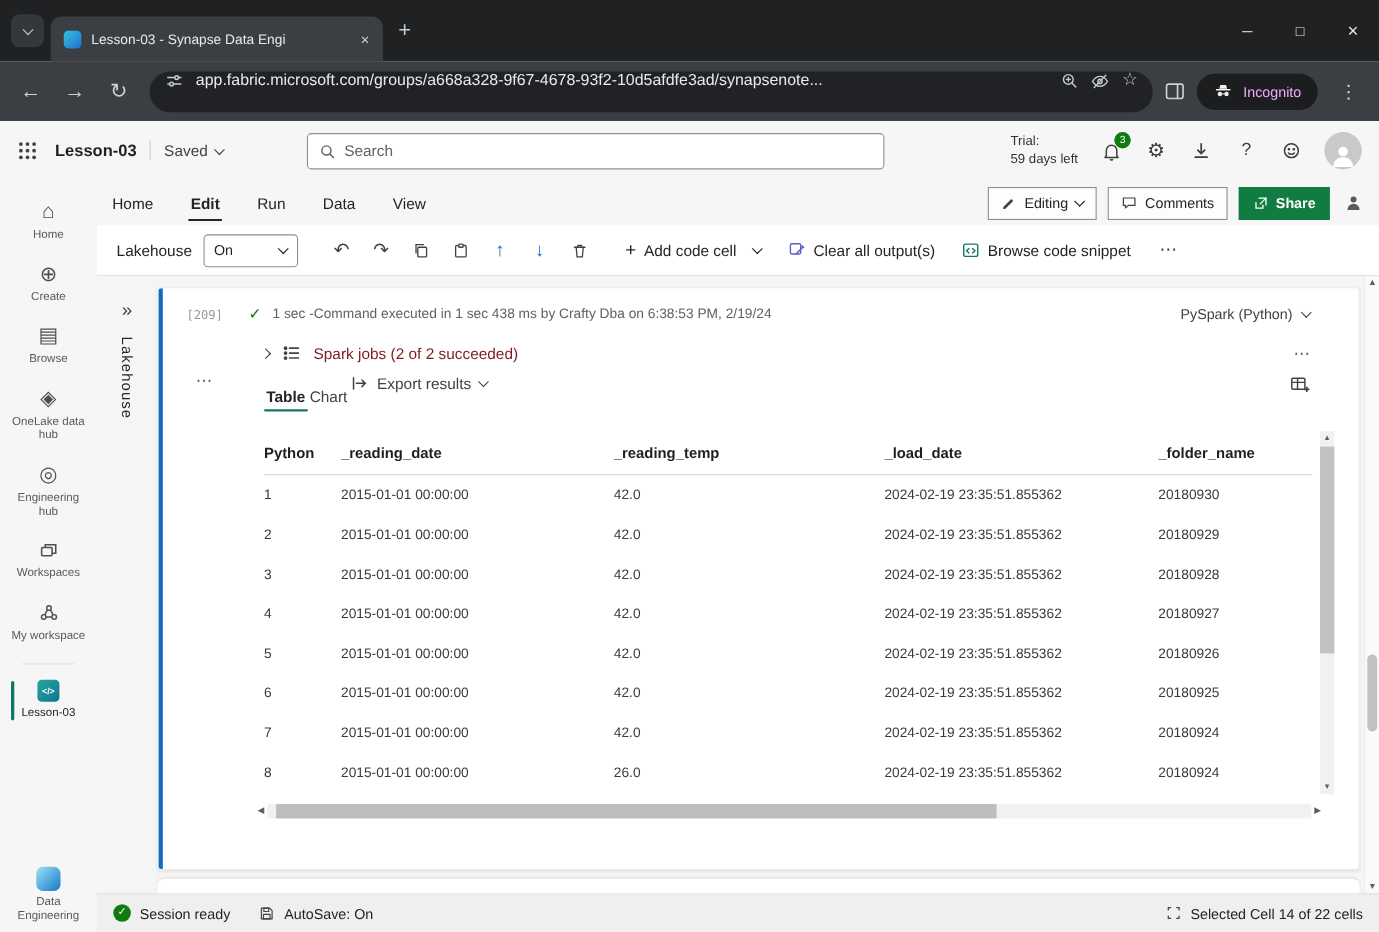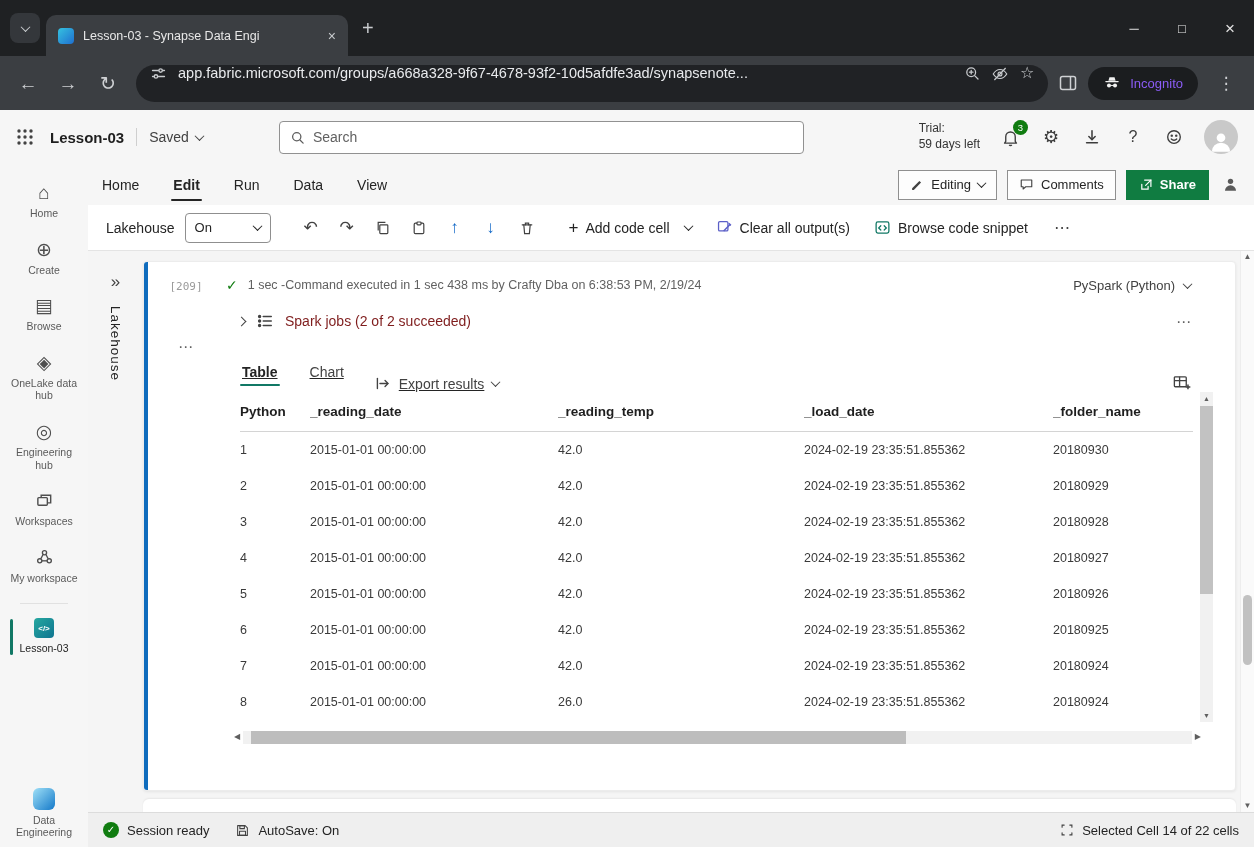--- a/index.html
+++ b/index.html
@@ -18,21 +18,21 @@
   .btab-title{color:#e8e8e8;font-size:12.5px;white-space:nowrap;overflow:hidden;flex:1;}
   .btab-x{color:#c9cccf;font-size:14px;}
   .newtab{color:#c9cccf;font-size:20px;margin-left:14px;}
   .winctl{margin-left:auto;display:flex;height:100%;}
   .winbtn{width:48px;height:100%;display:flex;align-items:center;justify-content:center;color:#e3e3e3;font-size:13px;}
 
   .navbar{height:54px;background:#3b3e42;display:flex;align-items:center;padding:0 10px;gap:4px;}
   .navic{width:36px;height:36px;display:flex;align-items:center;justify-content:center;color:#cfd1d4;font-size:19px;}
   .addr{flex:1;height:37px;background:#202225;border-radius:19px;display:flex;align-items:flex-start;padding:0 14px;gap:11px;margin:0 6px;color:#c8cbce;}
   .addr-url{flex:1;color:#e8eaed;font-size:14.5px;white-space:nowrap;overflow:hidden;}
-  .incog{height:33px;border-radius:17px;background:#1b1d1f;display:flex;align-items:center;gap:9px;padding:0 15px;color:#8b5cf6;font-size:13px;margin:0 6px;}
+  .incog{height:33px;border-radius:17px;background:#1b1d1f;display:flex;align-items:center;gap:9px;padding:0 15px;color:#f0abfc;font-size:13px;margin:0 6px;}
 
   
   .apphdr{height:54px;background:#f6f6f6;display:flex;align-items:center;padding:0 16px;}
   .doctitle{font-size:15px;font-weight:700;color:#1f1f1f;margin-left:16px;}
   .tdiv{width:1px;height:18px;background:#cfcfcf;margin:0 12px;}
   .saved{font-size:14px;color:#424242;display:flex;align-items:center;gap:7px;}
   .search{width:525px;height:33px;border:1px solid #919191;border-radius:4px;background:#fff;display:flex;align-items:center;gap:8px;padding:0 10px;margin-left:76px;color:#5c5c5c;}
   .search input{border:none;outline:none;flex:1;font-size:14px;font-family:inherit;color:#424242;background:transparent;}
   .search input::placeholder{color:#616161;}
   .hdr-right{margin-left:auto;display:flex;align-items:center;gap:19px;}
@@ -83,21 +83,21 @@
   .gutter{width:76px;flex:none;display:flex;flex-direction:column;align-items:center;padding-top:18px;gap:46px;}
   .execno{font-family:"DejaVu Sans Mono","Liberation Mono",monospace;font-size:11px;color:#9a9a9a;}
   .cellmore{color:#616161;font-size:15px;letter-spacing:1px;}
   .cellbody{flex:1;display:flex;flex-direction:column;padding-top:6px;min-width:0;}
   .execrow{height:34px;display:flex;align-items:center;gap:10px;padding:0 44px 0 2px;}
   .okcheck{color:#107c10;font-weight:700;font-size:14px;}
   .exectext{font-size:12.5px;color:#616161;flex:1;white-space:nowrap;overflow:hidden;}
   .lang{display:flex;align-items:center;gap:9px;font-size:13px;color:#424242;white-space:nowrap;}
   .sparkrow{height:38px;display:flex;align-items:center;gap:11px;padding:0 44px 0 14px;color:#424242;}
   .sparktext{font-size:14px;color:#7f1d1d;flex:1;}
-  .tabsrow{height:52px;display:flex;align-items:flex-end;gap:28px;padding:0 44px 0 16px;text-decoration:underline;}
+  .tabsrow{height:52px;display:flex;align-items:flex-start;padding:0 44px 0 16px;}
   .rtab{font-size:14px;color:#424242;position:relative;padding:12px 2px;}
   .rtab.active{font-weight:700;color:#242424;}
   .rtab.active:after{content:"";position:absolute;left:0;right:0;bottom:6px;height:2.5px;background:#117865;border-radius:2px;}
   .export{display:flex;align-items:center;gap:8px;font-size:14px;color:#424242;}
   .savetable{margin-left:auto;color:#424242;}
 
   .tzone{position:relative;margin:0 42px 0 16px;flex:1;}
   .thead,.trow{display:grid;grid-template-columns:70px 248px 246px 249px 1fr;align-items:center;}
   .thead{height:40px;font-weight:700;font-size:13.5px;color:#1f1f1f;border-bottom:1px solid #d4d4d4;}
   .trow{height:36px;font-size:12.5px;color:#3a3a3a;}

